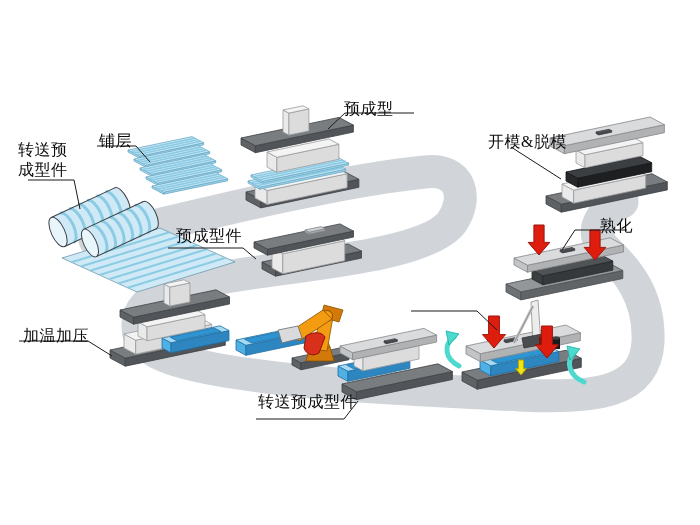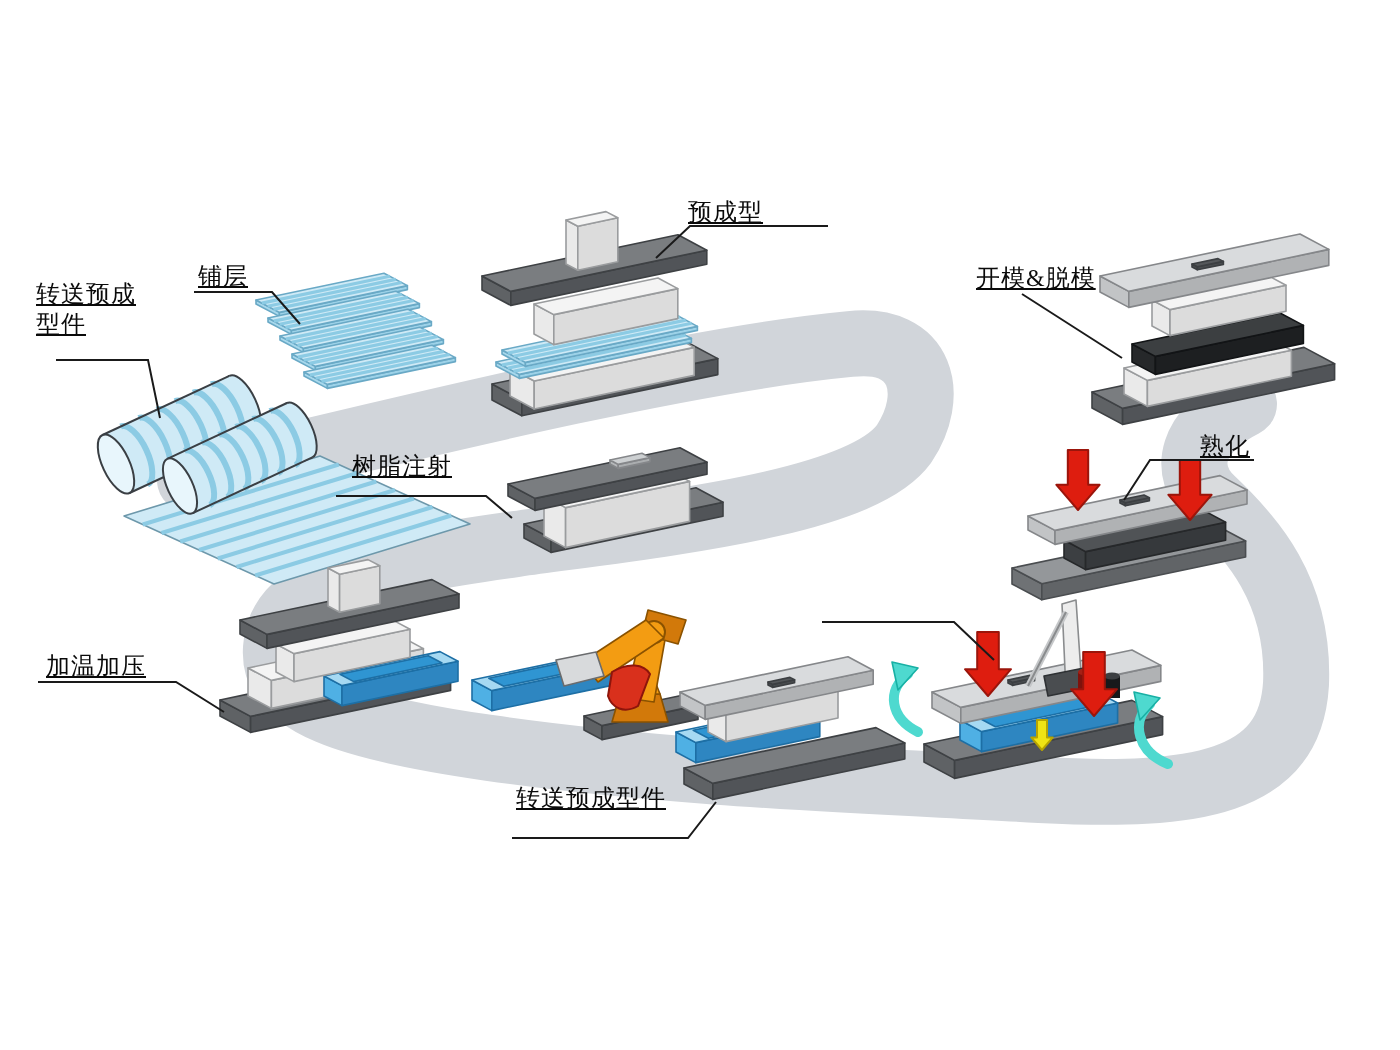--- a/index.html
+++ b/index.html
@@ -1,20 +1,20 @@
 <!DOCTYPE html>
 <html><head>
 <meta charset="utf-8">
 <style>
   html,body{margin:0;padding:0;background:#fff;}
   .stage{position:relative;width:700px;height:525px;background:#ffffff;overflow:hidden;
          font-family:"Liberation Serif", serif;}
   .stage svg{position:absolute;left:0;top:0;}
-  .lbl{position:absolute;font-size:12px;line-height:1.25;color:#0a0a0a;letter-spacing:.5px;
-       white-space:nowrap;text-decoration:underline;}
+  .lbl{position:absolute;font-size:16px;line-height:1.25;color:#0a0a0a;letter-spacing:.5px;
+       white-space:nowrap;}
   .lbl.wrap{white-space:normal;}
 </style>
 </head>
 <body>
 
 <div class="stage">
   <svg id="scene" width="700" height="525" viewBox="0 0 700 525">
       <path d="M 95 240 C 200 215 340 180 425 172 C 462 168 468 198 452 222 C 430 252 330 262 258 272 C 186 282 140 292 138 324 C 136 352 175 364 245 374 C 335 387 430 390 520 395 C 598 399 645 392 648 342 C 650 295 625 268 606 250 C 590 235 596 215 622 202" fill="none" stroke="#d1d5da" stroke-width="33" stroke-linecap="round" stroke-linejoin="round"></path>
       <g>
         <polygon points="62.0,258.0 160.0,228.0 235.0,262.0 137.0,292.0" fill="#cfeaf6" stroke="#6d98ab" stroke-width="0.8" stroke-linejoin="round"></polygon>
@@ -264,18 +264,18 @@
         <path d="M627 230 L575 230 L562 250" fill="none" stroke="#1a1a1a" stroke-width="1"></path>
         <path d="M411 311 L477 311 L497 330" fill="none" stroke="#1a1a1a" stroke-width="1"></path>
         <path d="M19 341 L88 341 L112 356" fill="none" stroke="#1a1a1a" stroke-width="1"></path>
         <path d="M256 419 L344 419 L358 401" fill="none" stroke="#1a1a1a" stroke-width="1"></path>
       </g>
     </svg>
 
   <div class="lbl wrap" style="left:18px;top:140px;width:56px;">转送预成型件</div>
   <div class="lbl" style="left:99px;top:131px;">铺层</div>
   <div class="lbl" style="left:344px;top:99px;">预成型</div>
-  <div class="lbl" style="left:176px;top:226px;">树脂注射</div>
+  <div class="lbl" style="left:176px;top:226px;">预成型件</div>
   <div class="lbl" style="left:488px;top:132px;">开模&amp;脱模</div>
   <div class="lbl" style="left:600px;top:216px;">熟化</div>
   <div class="lbl" style="left:23px;top:326px;">加温加压</div>
   <div class="lbl" style="left:258px;top:392px;">转送预成型件</div>
 </div>
 
 </body></html>

